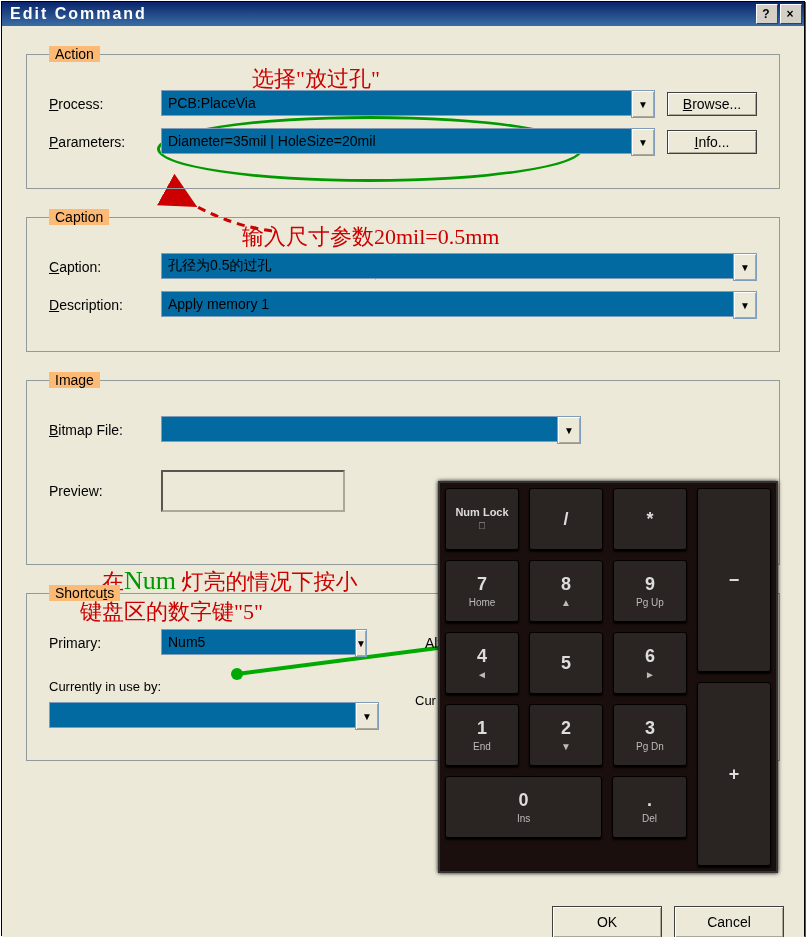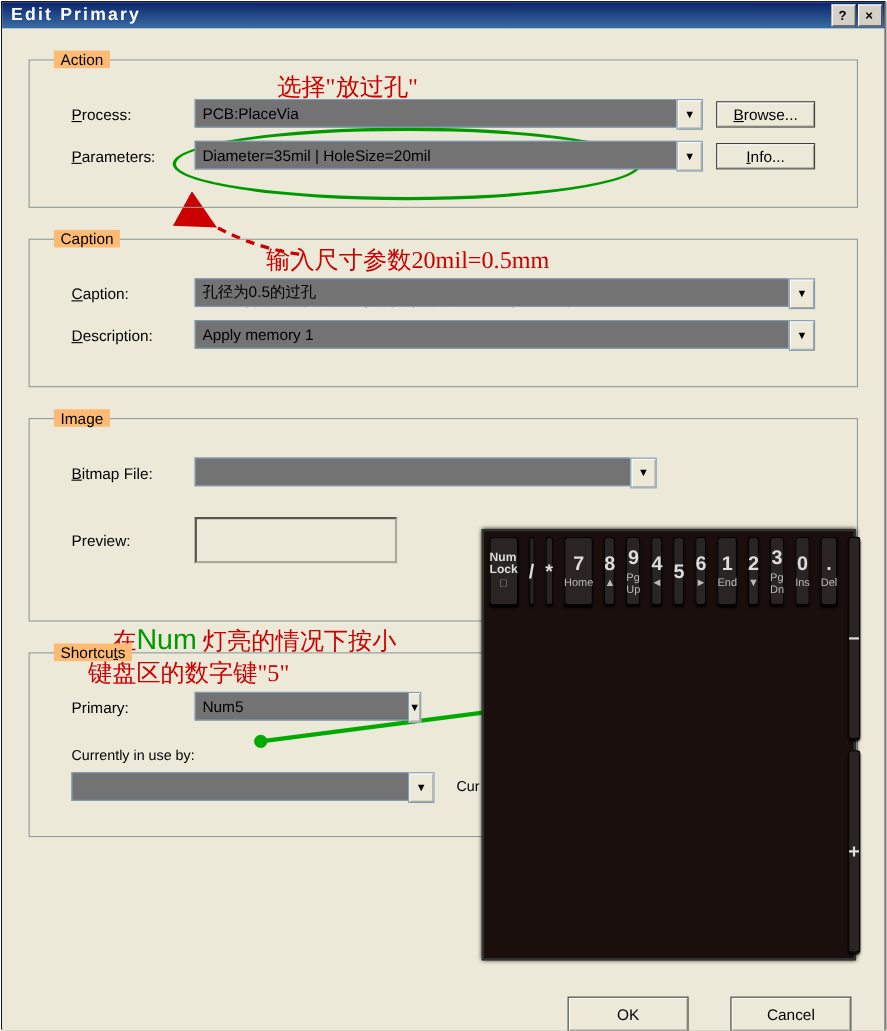--- a/index.html
+++ b/index.html
@@ -3,51 +3,51 @@
 <meta charset="utf-8">
 <style>
 body{margin:0;padding:0;background:#fff;font-family:"Microsoft Sans Serif",Tahoma,sans-serif;font-size:13px;width:806px;height:937px;overflow:hidden}
 .win{position:relative;width:802px;height:933px;border:1px solid #000;box-shadow:1px 1px 0 #555;margin:1px}
 .titlebar{background:linear-gradient(#0a246a,#3a6ea5);color:#fff;height:24px;display:flex;align-items:center;justify-content:space-between;padding:0 2px 0 8px;font-size:16px;font-weight:bold;letter-spacing:2px}
 .titlebar-btns{display:flex;gap:2px}
 .tbtn{width:20px;height:18px;background:#d4d0c8;border:1px solid #fff;border-right-color:#404040;border-bottom-color:#404040;font-size:12px;font-weight:bold;color:#000;display:flex;align-items:center;justify-content:center;font-family:Arial}
 .body{background:#ece9d8;height:907px;position:relative;padding:20px 24px}
 fieldset{border:1px solid #919b9c;margin:0 0 20px 0;padding:18px 22px 22px 22px;position:relative}
 legend{padding:0 6px;background:#fdba74;font-size:14px}
-.row{display:flex;align-items:center;margin:10px 16px;gap:12px}
+.row{display:flex;align-items:center;margin:10px 0;gap:12px}
 .lbl{width:100px;font-size:14px}
 .combo{display:flex;flex:1}
-.combo input{flex:1;height:24px;border:1px solid #7f9db9;border-right:none;padding:0 6px;font-size:14px;background:#737373}
+.combo input{flex:1;height:24px;border:1px solid #7f9db9;border-right:none;padding:0 6px;font-size:14px;background:#0369a1}
 .combo .drop{width:22px;height:26px;background:#ece9d8;border:1px solid #7f9db9;display:flex;align-items:center;justify-content:center;font-size:10px;color:#000;box-shadow:inset 1px 1px 0 #fff,inset -1px -1px 0 #aca899}
 .btn{height:24px;min-width:90px;background:#ece9d8;border:1px solid #404040;box-shadow:inset 1px 1px 0 #fff,inset -1px -1px 0 #aca899;font-size:14px;padding:0 10px;cursor:pointer}
 .under{text-decoration:underline}
 .preview-box{display:inline-block;border:2px inset #aca899;width:180px;height:38px;background:#ece9d8;vertical-align:middle}
-.footer{position:absolute;right:30px;bottom:35px;display:flex;gap:38px}
+.footer{position:absolute;right:20px;bottom:35px;display:flex;gap:12px}
 .footer .btn{min-width:110px;height:32px}
 .anno{position:absolute;color:#c00;font-family:"SimSun","宋体",serif;font-size:22px;pointer-events:none;white-space:nowrap}
 .green-text{color:#090}
 .ellipse{position:absolute;border:3px solid #090;border-radius:50%;pointer-events:none}
 svg.overlay{position:absolute;left:0;top:0;pointer-events:none}
 .keypad{position:absolute;right:26px;top:455px;width:336px;height:388px;background:#1a0f0d;border:2px solid #333;box-shadow:0 0 4px #000;z-index:5}
 .krow{display:flex}
 .key{flex:1;margin:5px;background:#2a2422;border-radius:3px;box-shadow:inset 0 0 0 1px #000,0 2px 2px #000;color:#ddd;display:flex;flex-direction:column;align-items:center;justify-content:center;font-family:Arial;position:relative;height:62px}
 .key .main{font-size:18px;font-weight:bold}
 .key .sub{font-size:10px;color:#bbb;margin-top:2px}
 .key.tall{height:134px}
 .key.wide{flex:2.1}
 .kcol{display:flex;flex-direction:column;flex:1}
-.kleft{flex:3;display:flex;}
+.kleft{flex:3;display:flex;flex-direction:column}
 .kwrap{display:flex;height:100%}
 </style>
 </head>
 <body>
 
 <div class="win">
   <div class="titlebar">
-    <span>Edit Primary</span>
+    <span>Edit Command</span>
     <div class="titlebar-btns">
       <div class="tbtn">?</div>
       <div class="tbtn">×</div>
     </div>
   </div>
   <div class="body">
 
     <div class="anno" style="left:250px;top:38px">选择"放过孔"</div>
     <div class="ellipse" style="left:155px;top:90px;width:420px;height:60px"></div>
     <div class="anno" style="left:240px;top:196px">输入尺寸参数20mil=0.5mm</div>
@@ -55,21 +55,21 @@
     <svg class="overlay" width="800" height="300">
       <defs>
           <marker id="ah1" markerWidth="12" markerHeight="12" refX="2" refY="6" orient="auto">
             <path d="M12,0 L0,6 L12,12 z" fill="#c00"></path>
           </marker>
         </defs>
       <path d="M270,205 Q230,200 190,178" stroke="#c00" stroke-width="3" stroke-dasharray="8,6" fill="none" marker-end="url(#ah1)"></path>
     </svg>
 
     <div class="anno" style="left:100px;top:540px">
-       <span>在</span><span class="green-text" style="font-size:26px;font-family:Liberation Sans, sans-serif">Num</span><span> 灯亮的情况下按小</span>
+       <span>在</span><span class="green-text" style="font-size:26px;font-family:Liberation Serif, serif">Num</span><span> 灯亮的情况下按小</span>
     </div>
     <div class="anno" style="left:78px;top:571px">键盘区的数字键"5"</div>
     <svg class="overlay" style="top:540px" width="800" height="200">
       <defs>
           <marker id="ah2" markerWidth="14" markerHeight="14" refX="10" refY="5" orient="auto">
             <path d="M0,0 L12,5 L0,10 z" fill="#0a0"></path>
           </marker>
         </defs>
       <line x1="235" y1="108" x2="490" y2="75" stroke="#0a0" stroke-width="4" marker-end="url(#ah2)"></line>
       <circle cx="235" cy="108" r="6" fill="#0a0"></circle>
@@ -132,21 +132,21 @@
       <legend>Shortcu<span class="under">t</span>s</legend>
       <div class="row">
         <div class="lbl">Primary:</div>
         <div class="combo" style="max-width:200px">
             <input value="Num5" style="">
             <div class="drop">▼</div>
           </div>
         <div style="width:40px"></div>
         <div class="lbl" style="width:auto">Alte</div>
       </div>
-      <div class="row" style="margin-top:22px;align-items:flex-end;flex-wrap:wrap">
+      <div class="row" style="margin-top:22px;align-items:center;flex-wrap:wrap">
         <div style="width:50%">
           <div style="margin-bottom:8px">Currently in use by:</div>
           <div class="combo" style="max-width:330px">
               <input value="" style="">
               <div class="drop">▼</div>
             </div>
         </div>
         <div>
           <div style="margin-bottom:8px">Cur</div>
         </div>

